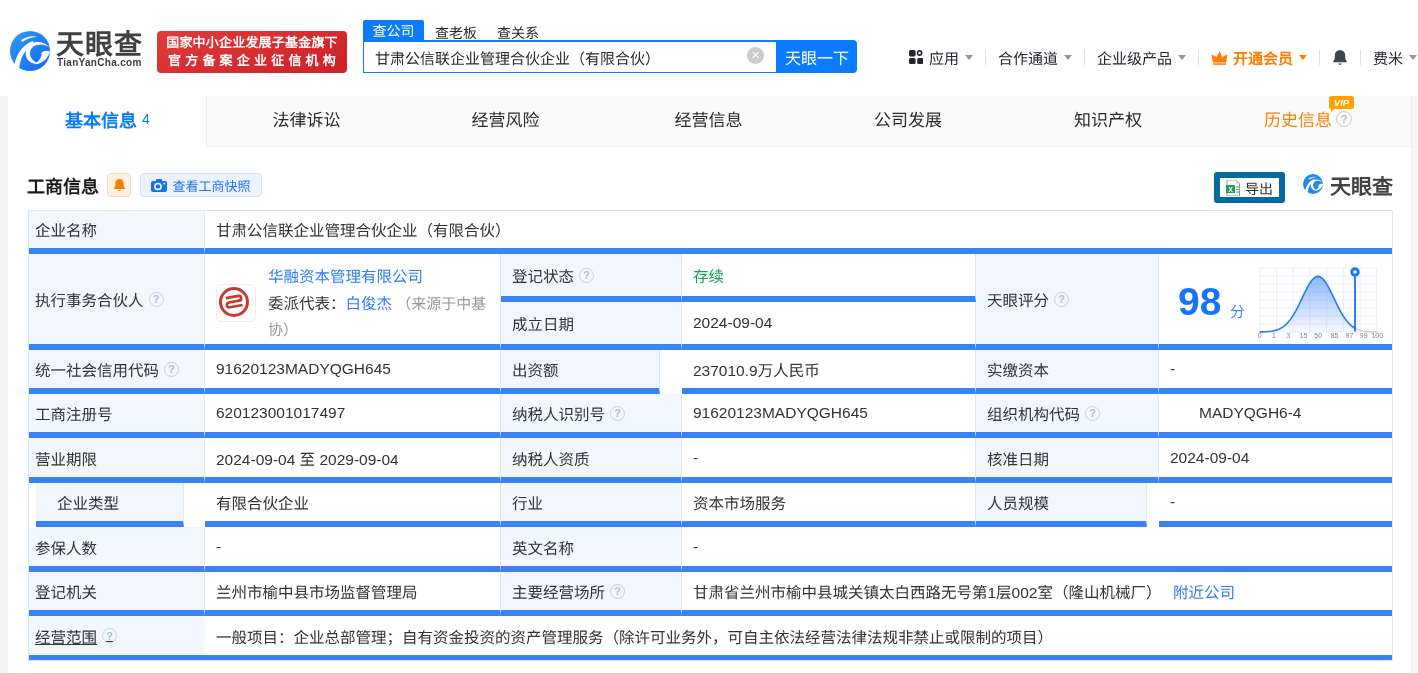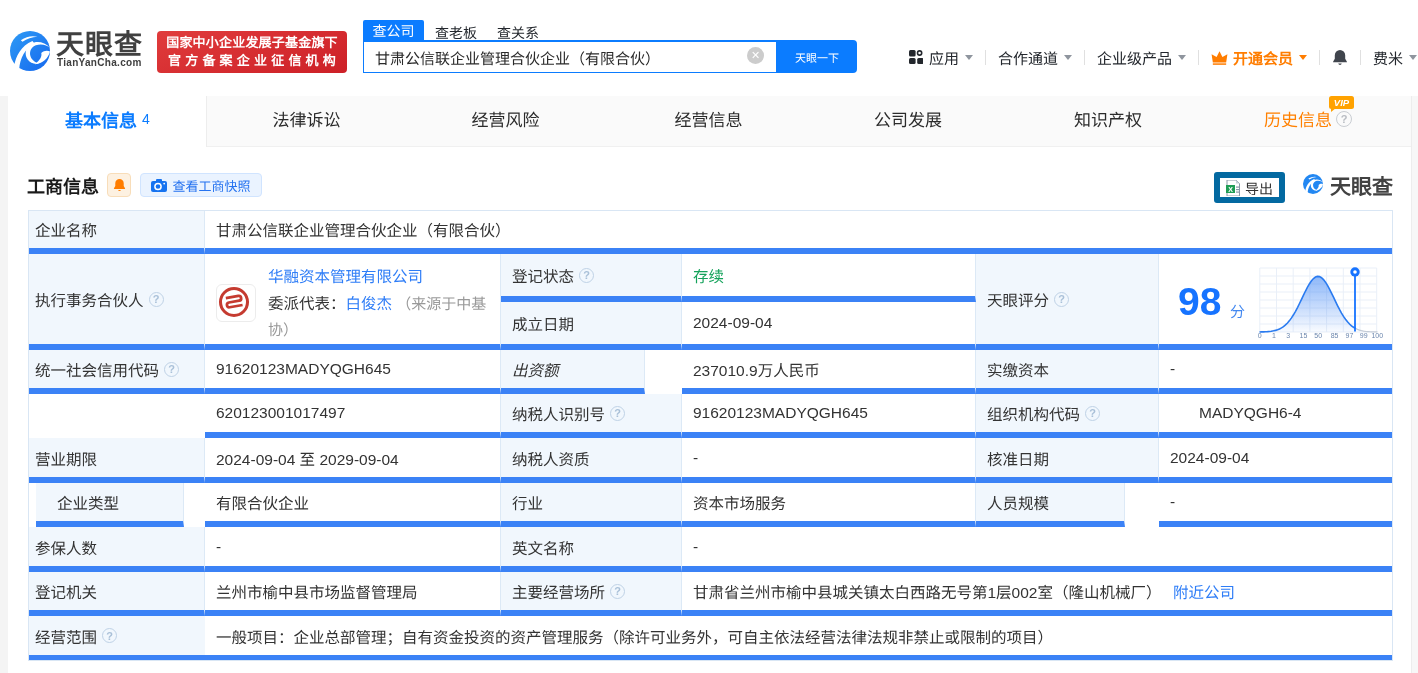--- a/index.html
+++ b/index.html
@@ -60,21 +60,21 @@
   <div class="abs" style="left:435px; top:22px; font-size:14px; color:#23272d;">查老板</div>
   <div class="abs" style="left:497px; top:22px; font-size:14px; color:#23272d;">查关系</div>
 
   <div class="abs flexc" style="left:363px; top:40px; width:414px; height:33px; background:#fff;
        border:1px solid #0b7cff; border-top:2px solid #0b7cff;">
     <div style="font-size:15px; color:#2a2a2a; margin-left:11px;">甘肃公信联企业管理合伙企业（有限合伙）</div>
   </div>
   <div class="abs flexc" style="left:747px; top:47px; width:17px; height:17px; border-radius:50%;
        background:#ccc; color:#fff; font-size:11px; justify-content:center;">✕</div>
   <div class="abs flexc" style="left:777px; top:40px; width:80px; height:33px; background:#0b7cff;
-       border-radius:0 4px 4px 0; color:#fff; font-size:11px; justify-content:center;">天眼一下</div>
+       border-radius:0 4px 4px 0; color:#fff; font-size:16px; justify-content:center;">天眼一下</div>
 
   <div class="abs flexc" style="left:909px; top:48px; height:18px; font-size:15px; color:#23272d;">
     <svg width="14" height="14" viewBox="0 0 14 14" style="margin-right:6px;">
       <rect x="0" y="0" width="6.6" height="6.6" rx="1.5" fill="#23272d"></rect>
       <circle cx="10.6" cy="3" r="2.1" fill="none" stroke="#23272d" stroke-width="1.6"></circle>
       <rect x="0" y="8" width="6.6" height="6" rx="1.5" fill="#23272d"></rect>
       <rect x="8.2" y="8" width="6.4" height="6" rx="1.5" fill="#23272d"></rect>
     </svg>
     <span>应用</span>
       <span class="arr"></span>
@@ -235,48 +235,49 @@
         <text x="45.4" y="71.5" font-size="7" fill="#6b86ad" text-anchor="middle" font-family="Liberation Sans, sans-serif">15</text>
         <text x="60.2" y="71.5" font-size="7" fill="#6b86ad" text-anchor="middle" font-family="Liberation Sans, sans-serif">50</text>
         <text x="76.6" y="71.5" font-size="7" fill="#6b86ad" text-anchor="middle" font-family="Liberation Sans, sans-serif">85</text>
         <text x="91.4" y="71.5" font-size="7" fill="#6b86ad" text-anchor="middle" font-family="Liberation Sans, sans-serif">97</text>
         <text x="105.7" y="71.5" font-size="7" fill="#6b86ad" text-anchor="middle" font-family="Liberation Sans, sans-serif">99</text>
         <text x="119.3" y="71.5" font-size="7" fill="#6b86ad" text-anchor="middle" font-family="Liberation Sans, sans-serif">100</text>
 </svg>
     </div>
   <div class="cell lb lb1" style="left:28px; top:350px; width:177px; height:44px;">统一社会信用代码<span class="q">?</span></div>
   <div class="cell vl" style="left:205px; top:350px; width:296px; height:44px;">91620123MADYQGH645</div>
-  <div class="cell lb" style="left:501px; top:350px; width:144px; height:44px;font-style:italic;">出资额</div>
+  <div class="cell lb" style="left:501px; top:350px; width:159px; height:44px;">出资额</div>
   <div class="cell vl" style="left:682px; top:350px; width:294px; height:44px;">237010.9万人民币</div>
   <div class="cell lb" style="left:976px; top:350px; width:183px; height:44px;">实缴资本</div>
   <div class="cell vl" style="left:1159px; top:350px; width:234px; height:44px;">-</div>
+  <div class="cell lb lb1" style="left:28px; top:394px; width:177px; height:44px;">工商注册号</div>
   <div class="cell vl" style="left:205px; top:394px; width:296px; height:44px;">620123001017497</div>
   <div class="cell lb" style="left:501px; top:394px; width:181px; height:44px;">纳税人识别号<span class="q">?</span></div>
   <div class="cell vl" style="left:682px; top:394px; width:294px; height:44px;">91620123MADYQGH645</div>
   <div class="cell lb" style="left:976px; top:394px; width:183px; height:44px;">组织机构代码<span class="q">?</span></div>
   <div class="cell vl" style="left:1159px; top:394px; width:234px; height:44px;padding-left:40px;">MADYQGH6-4</div>
   <div class="cell lb lb1" style="left:28px; top:438px; width:177px; height:45px;">营业期限</div>
   <div class="cell vl" style="left:205px; top:438px; width:296px; height:45px;">2024-09-04 至 2029-09-04</div>
   <div class="cell lb" style="left:501px; top:438px; width:181px; height:45px;">纳税人资质</div>
   <div class="cell vl" style="left:682px; top:438px; width:294px; height:45px;">-</div>
   <div class="cell lb" style="left:976px; top:438px; width:183px; height:45px;">核准日期</div>
   <div class="cell vl" style="left:1159px; top:438px; width:234px; height:45px;">2024-09-04</div>
   <div class="cell lb lb1" style="left:36px; top:483px; width:148px; height:44px;padding-left:21px;">企业类型</div>
   <div class="cell vl" style="left:205px; top:483px; width:296px; height:44px;">有限合伙企业</div>
   <div class="cell lb" style="left:501px; top:483px; width:181px; height:44px;">行业</div>
   <div class="cell vl" style="left:682px; top:483px; width:294px; height:44px;">资本市场服务</div>
-  <div class="cell lb" style="left:976px; top:483px; width:149px; height:44px;">人员规模</div>
+  <div class="cell lb" style="left:976px; top:483px; width:171px; height:44px;">人员规模</div>
   <div class="cell vl" style="left:1159px; top:483px; width:234px; height:44px;">-</div>
   <div class="cell lb lb1" style="left:28px; top:527px; width:177px; height:45px;">参保人数</div>
   <div class="cell vl" style="left:205px; top:527px; width:296px; height:45px;">-</div>
   <div class="cell lb" style="left:501px; top:527px; width:181px; height:45px;">英文名称</div>
   <div class="cell vl" style="left:682px; top:527px; width:711px; height:45px;">-</div>
   <div class="cell lb lb1" style="left:28px; top:572px; width:177px; height:44px;">登记机关</div>
   <div class="cell vl" style="left:205px; top:572px; width:296px; height:44px;">兰州市榆中县市场监督管理局</div>
   <div class="cell lb" style="left:501px; top:572px; width:181px; height:44px;">主要经营场所<span class="q">?</span></div>
   <div class="cell vl" style="left:682px; top:572px; width:711px; height:44px;">甘肃省兰州市榆中县城关镇太白西路无号第1层002室（隆山机械厂）<span class="blue" style="position:absolute; left:491px;">附近公司</span></div>
-  <div class="cell lb lb1" style="left:28px; top:616px; width:183px; height:45px;">经营范围<span class="q">?</span></div>
+  <div class="cell lb lb1" style="left:28px; top:616px; width:183px; height:45px;text-decoration:underline;">经营范围<span class="q">?</span></div>
   <div class="cell vl" style="left:205px; top:616px; width:1188px; height:45px;">一般项目：企业总部管理；自有资金投资的资产管理服务（除许可业务外，可自主依法经营法律法规非禁止或限制的项目）</div>
 
   <div class="abs" style="left:28px; top:210px; width:1365px; height:451px;
        border:1px solid #d9e6f4; pointer-events:none;"></div>
 
 </div>
 
 </body></html>

